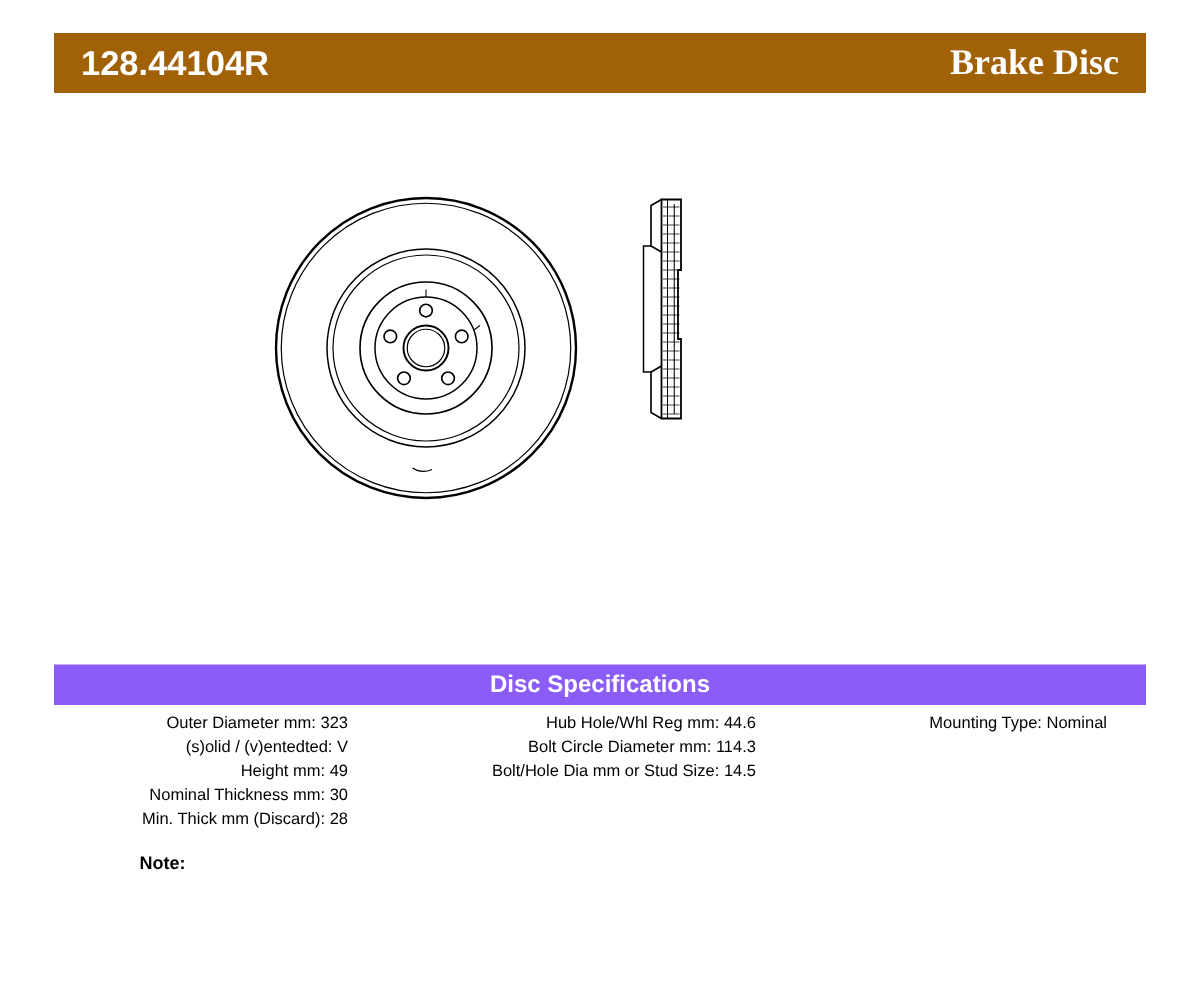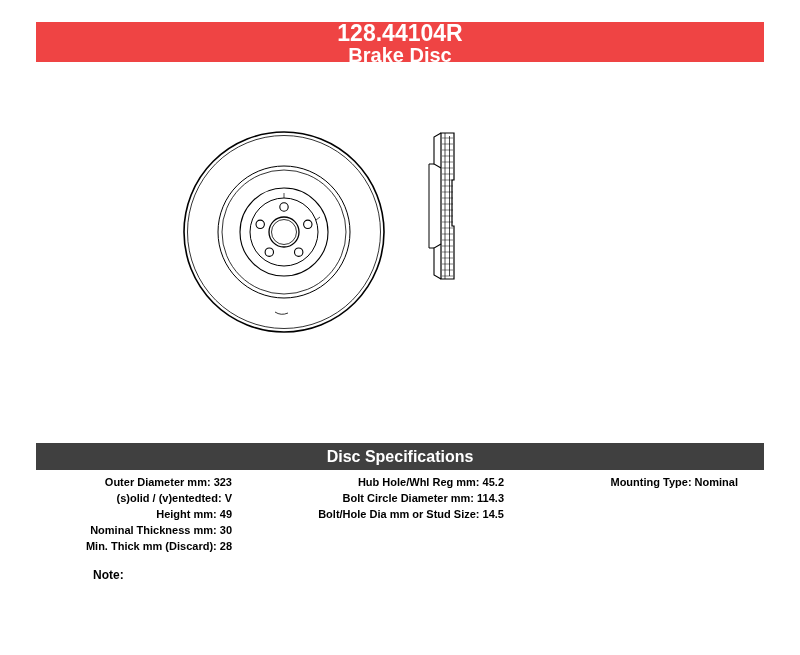--- a/index.html
+++ b/index.html
@@ -16,39 +16,39 @@
     overflow: hidden;
   }
 
   
   .header-bar {
     position: absolute;
     left: 36px;
     top: 22px;
     width: 728px;
     height: 40px;
-    background: #ef4444;
+    background: #a16207;
     color: #ffffff;
     display: flex;
     align-items: center;
     justify-content: space-between;
     box-sizing: border-box;
     padding: 0 18px;
-    flex-direction: column;
   }
   .part-number {
     font-size: 23px;
     font-weight: bold;
     letter-spacing: 0px;
     line-height: 1;
   }
   .product-type {
-    font-size: 20px;
+    font-size: 24px;
     font-weight: bold;
     line-height: 1;
+    font-family: Liberation Serif, serif;
   }
 
   
   .drawing-area {
     position: absolute;
     left: 36px;
     top: 80px;
     width: 728px;
     height: 330px;
   }
@@ -56,21 +56,21 @@
     display: block;
   }
 
   
   .specs-bar {
     position: absolute;
     left: 36px;
     top: 443px;
     width: 728px;
     height: 27px;
-    background: #404040;
+    background: #8b5cf6;
     color: #ffffff;
     display: flex;
     align-items: center;
     justify-content: center;
     box-sizing: border-box;
   }
   .specs-bar-title {
     font-size: 16px;
     font-weight: bold;
   }
@@ -97,21 +97,21 @@
     text-align: right;
     padding-right: 4px;
   }
   .col-right {
     width: 256px;
     text-align: right;
     padding-right: 26px;
   }
   .spec-line {
     font-size: 11px;
-    font-weight: bold;
+    font-weight: normal;
     line-height: 16px;
     white-space: nowrap;
   }
 
   
   .note-row {
     position: absolute;
     left: 36px;
     top: 568px;
     width: 728px;
@@ -215,21 +215,21 @@
 
 <div class="specs-body">
   <div class="spec-col col-left">
     <div class="spec-line">Outer Diameter mm: 323</div>
     <div class="spec-line">(s)olid / (v)entedted: V</div>
     <div class="spec-line">Height mm: 49</div>
     <div class="spec-line">Nominal Thickness mm: 30</div>
     <div class="spec-line">Min. Thick mm (Discard): 28</div>
   </div>
   <div class="spec-col col-mid">
-    <div class="spec-line">Hub Hole/Whl Reg mm: 45.2</div>
+    <div class="spec-line">Hub Hole/Whl Reg mm: 44.6</div>
     <div class="spec-line">Bolt Circle Diameter mm: 114.3</div>
     <div class="spec-line">Bolt/Hole Dia mm or Stud Size: 14.5</div>
   </div>
   <div class="spec-col col-right">
     <div class="spec-line">Mounting Type: Nominal</div>
   </div>
 </div>
 
 <div class="note-row">
   <span class="note-label">Note:</span>

